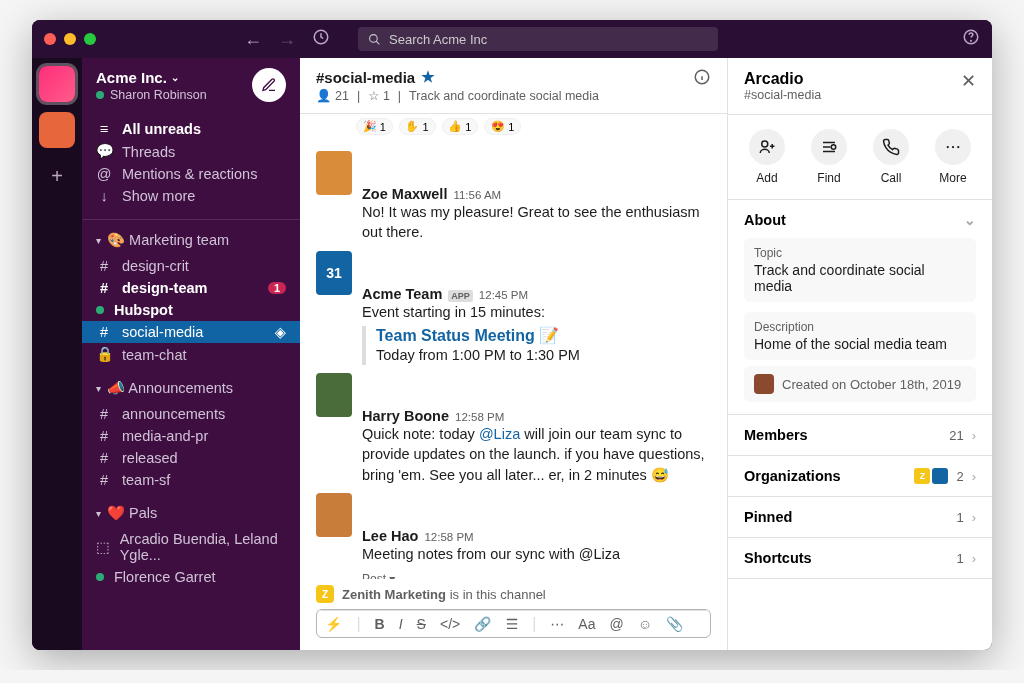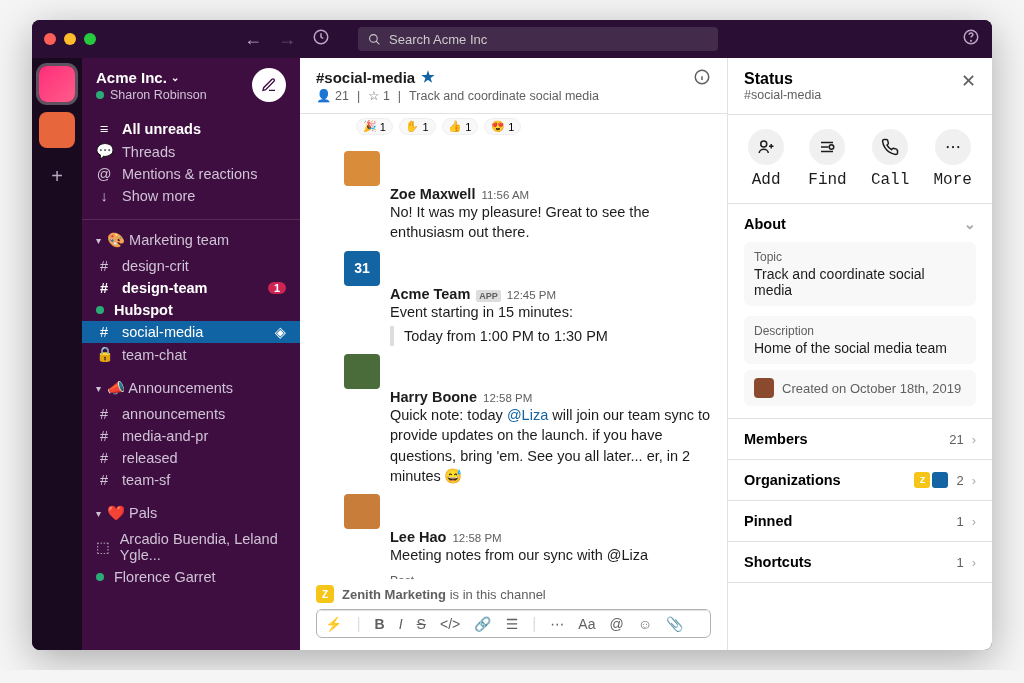--- a/index.html
+++ b/index.html
@@ -41,21 +41,21 @@
 .main { flex: 1; background: #fff; display: flex; flex-direction: column; border-right: 1px solid #e1e1e1; overflow: hidden; }
 .channel-header { padding: 10px 16px; border-bottom: 1px solid #e1e1e1; display: flex; justify-content: space-between; align-items: flex-start; }
 .channel-title { font-weight: 800; font-size: 15px; display: flex; align-items: center; gap: 6px; color: #1d1c1d; }
 .star-icon { color: #1264a3; }
 .channel-meta { font-size: 12.5px; color: #616061; display: flex; align-items: center; gap: 8px; margin-top: 2px; }
 .info-icon { color: #616061; cursor: pointer; }
 .reactions-row { display: flex; gap: 6px; padding: 4px 16px 8px 56px; }
 .reaction { border: 1px solid #efefef; background: #f8f8f8; border-radius: 12px; padding: 1px 6px; font-size: 11px; display: flex; align-items: center; gap: 3px; }
 .messages { flex: 1; overflow-y: auto; padding: 4px 0; }
 .message { display: flex; gap: 10px; padding: 4px 16px; }
-.avatar { width: 36px; height: 35px; border-radius: 4px; flex-shrink: 0; display: flex; align-items: center; justify-content: center; color: #fff; font-weight: 700; font-size: 14px; margin-left: 28px; }
+.avatar { width: 36px; height: 44px; border-radius: 4px; flex-shrink: 0; display: flex; align-items: center; justify-content: center; color: #fff; font-weight: 700; font-size: 14px; }
 .msg-content { flex: 1; }
 .msg-header { display: flex; align-items: baseline; gap: 6px; margin-top: 35px; }
 .msg-author { font-weight: 800; font-size: 14.5px; color: #1d1c1d; }
 .msg-time { font-size: 11.5px; color: #616061; }
 .app-badge { background: #ddd; color: #616061; font-size: 9px; font-weight: 700; padding: 1px 3px; border-radius: 2px; }
 .msg-text { font-size: 14.5px; color: #1d1c1d; line-height: 1.4; }
 .mention { color: #1264a3; }
 .event-block { border-left: 4px solid #ddd; padding-left: 10px; margin-top: 4px; }
 .event-link { color: #1264a3; font-weight: 700; }
 .post-card { border: 1px solid #e1e1e1; border-radius: 16px; padding: 6px; display: flex; gap: 10px; margin-top: 6px; align-items: center; max-width: 320px; }
@@ -71,21 +71,21 @@
 .composer-toolbar .tb-item { cursor: pointer; font-size: 14px; }
 .composer-toolbar .sep { color: #ddd; }
 .details { width: 264px; background: #fff; display: flex; flex-direction: column; overflow-y: auto; }
 .details-header { padding: 12px 16px; border-bottom: 1px solid #e1e1e1; display: flex; justify-content: space-between; align-items: flex-start; }
 .details-title { font-weight: 800; font-size: 16px; }
 .details-sub { font-size: 12.5px; color: #616061; }
 .close-x { color: #616061; cursor: pointer; font-size: 18px; }
 .action-row { display: flex; justify-content: space-around; padding: 14px 8px; border-bottom: 1px solid #e1e1e1; }
 .action-btn { display: flex; flex-direction: column; align-items: center; gap: 6px; cursor: pointer; }
 .action-circle { width: 36px; height: 36px; background: #f0f0f0; border-radius: 50%; display: flex; align-items: center; justify-content: center; color: #1d1c1d; }
-.action-label { font-size: 16px; color: #1d1c1d; font-family: Liberation Mono, monospace; }
+.action-label { font-size: 12px; color: #1d1c1d; }
 .about-section { padding: 12px 16px; border-bottom: 1px solid #e1e1e1; }
 .about-title { font-weight: 800; font-size: 14.5px; display: flex; justify-content: space-between; align-items: center; }
 .about-box { background: #f8f8f8; border-radius: 6px; padding: 8px 10px; margin-top: 10px; }
 .about-box .ab-label { font-size: 12px; color: #616061; }
 .about-box .ab-text { font-size: 14px; color: #1d1c1d; margin-top: 2px; }
 .created-row { display: flex; align-items: center; gap: 8px; padding: 8px 10px; background: #f8f8f8; border-radius: 6px; margin-top: 6px; font-size: 13px; color: #616061; }
 .created-avatar { width: 20px; height: 20px; border-radius: 4px; background: #8b4a2e; }
 .detail-row { padding: 12px 16px; border-bottom: 1px solid #e1e1e1; display: flex; justify-content: space-between; align-items: center; cursor: pointer; }
 .detail-row .dr-label { font-weight: 800; font-size: 14.5px; }
 .detail-row .dr-right { display: flex; align-items: center; gap: 8px; color: #616061; font-size: 13px; }
@@ -298,20 +298,21 @@
           <div class="message">
             <div class="avatar" style="background:#1264a3">31</div>
             <div class="msg-content">
               <div class="msg-header">
                 <span class="msg-author">Acme Team</span>
                 <span class="app-badge">APP</span>
                 <span class="msg-time">12:45 PM</span>
               </div>
               <div class="msg-text">Event starting in 15 minutes:</div>
               <div class="event-block">
+                <div class="event-link">Team Status Meeting 📝</div>
                 <div class="msg-text">Today from 1:00 PM to 1:30 PM</div>
               </div>
             </div>
           </div>
           <div class="message">
             <div class="avatar" style="background:#4a6b3a"></div>
             <div class="msg-content">
               <div class="msg-header">
                 <span class="msg-author">Harry Boone</span>
                 <span class="msg-time">12:58 PM</span>
@@ -360,21 +361,21 @@
           <span class="tb-item">@</span>
           <span class="tb-item">☺</span>
           <span class="tb-item">📎</span>
         </div>
       </div>
     </div>
 
     <div class="details">
       <div class="details-header">
         <div>
-          <div class="details-title">Status</div>
+          <div class="details-title">Arcadio</div>
           <div class="details-sub">#social-media</div>
         </div>
         <span class="close-x">✕</span>
       </div>
 
       <div class="action-row" id="action-row">
           <div class="action-btn">
             <div class="action-circle">
               <svg width="18" height="18" viewBox="0 0 24 24" fill="none" stroke="currentColor" stroke-width="2">
                 <circle cx="9" cy="8" r="4"></circle>

